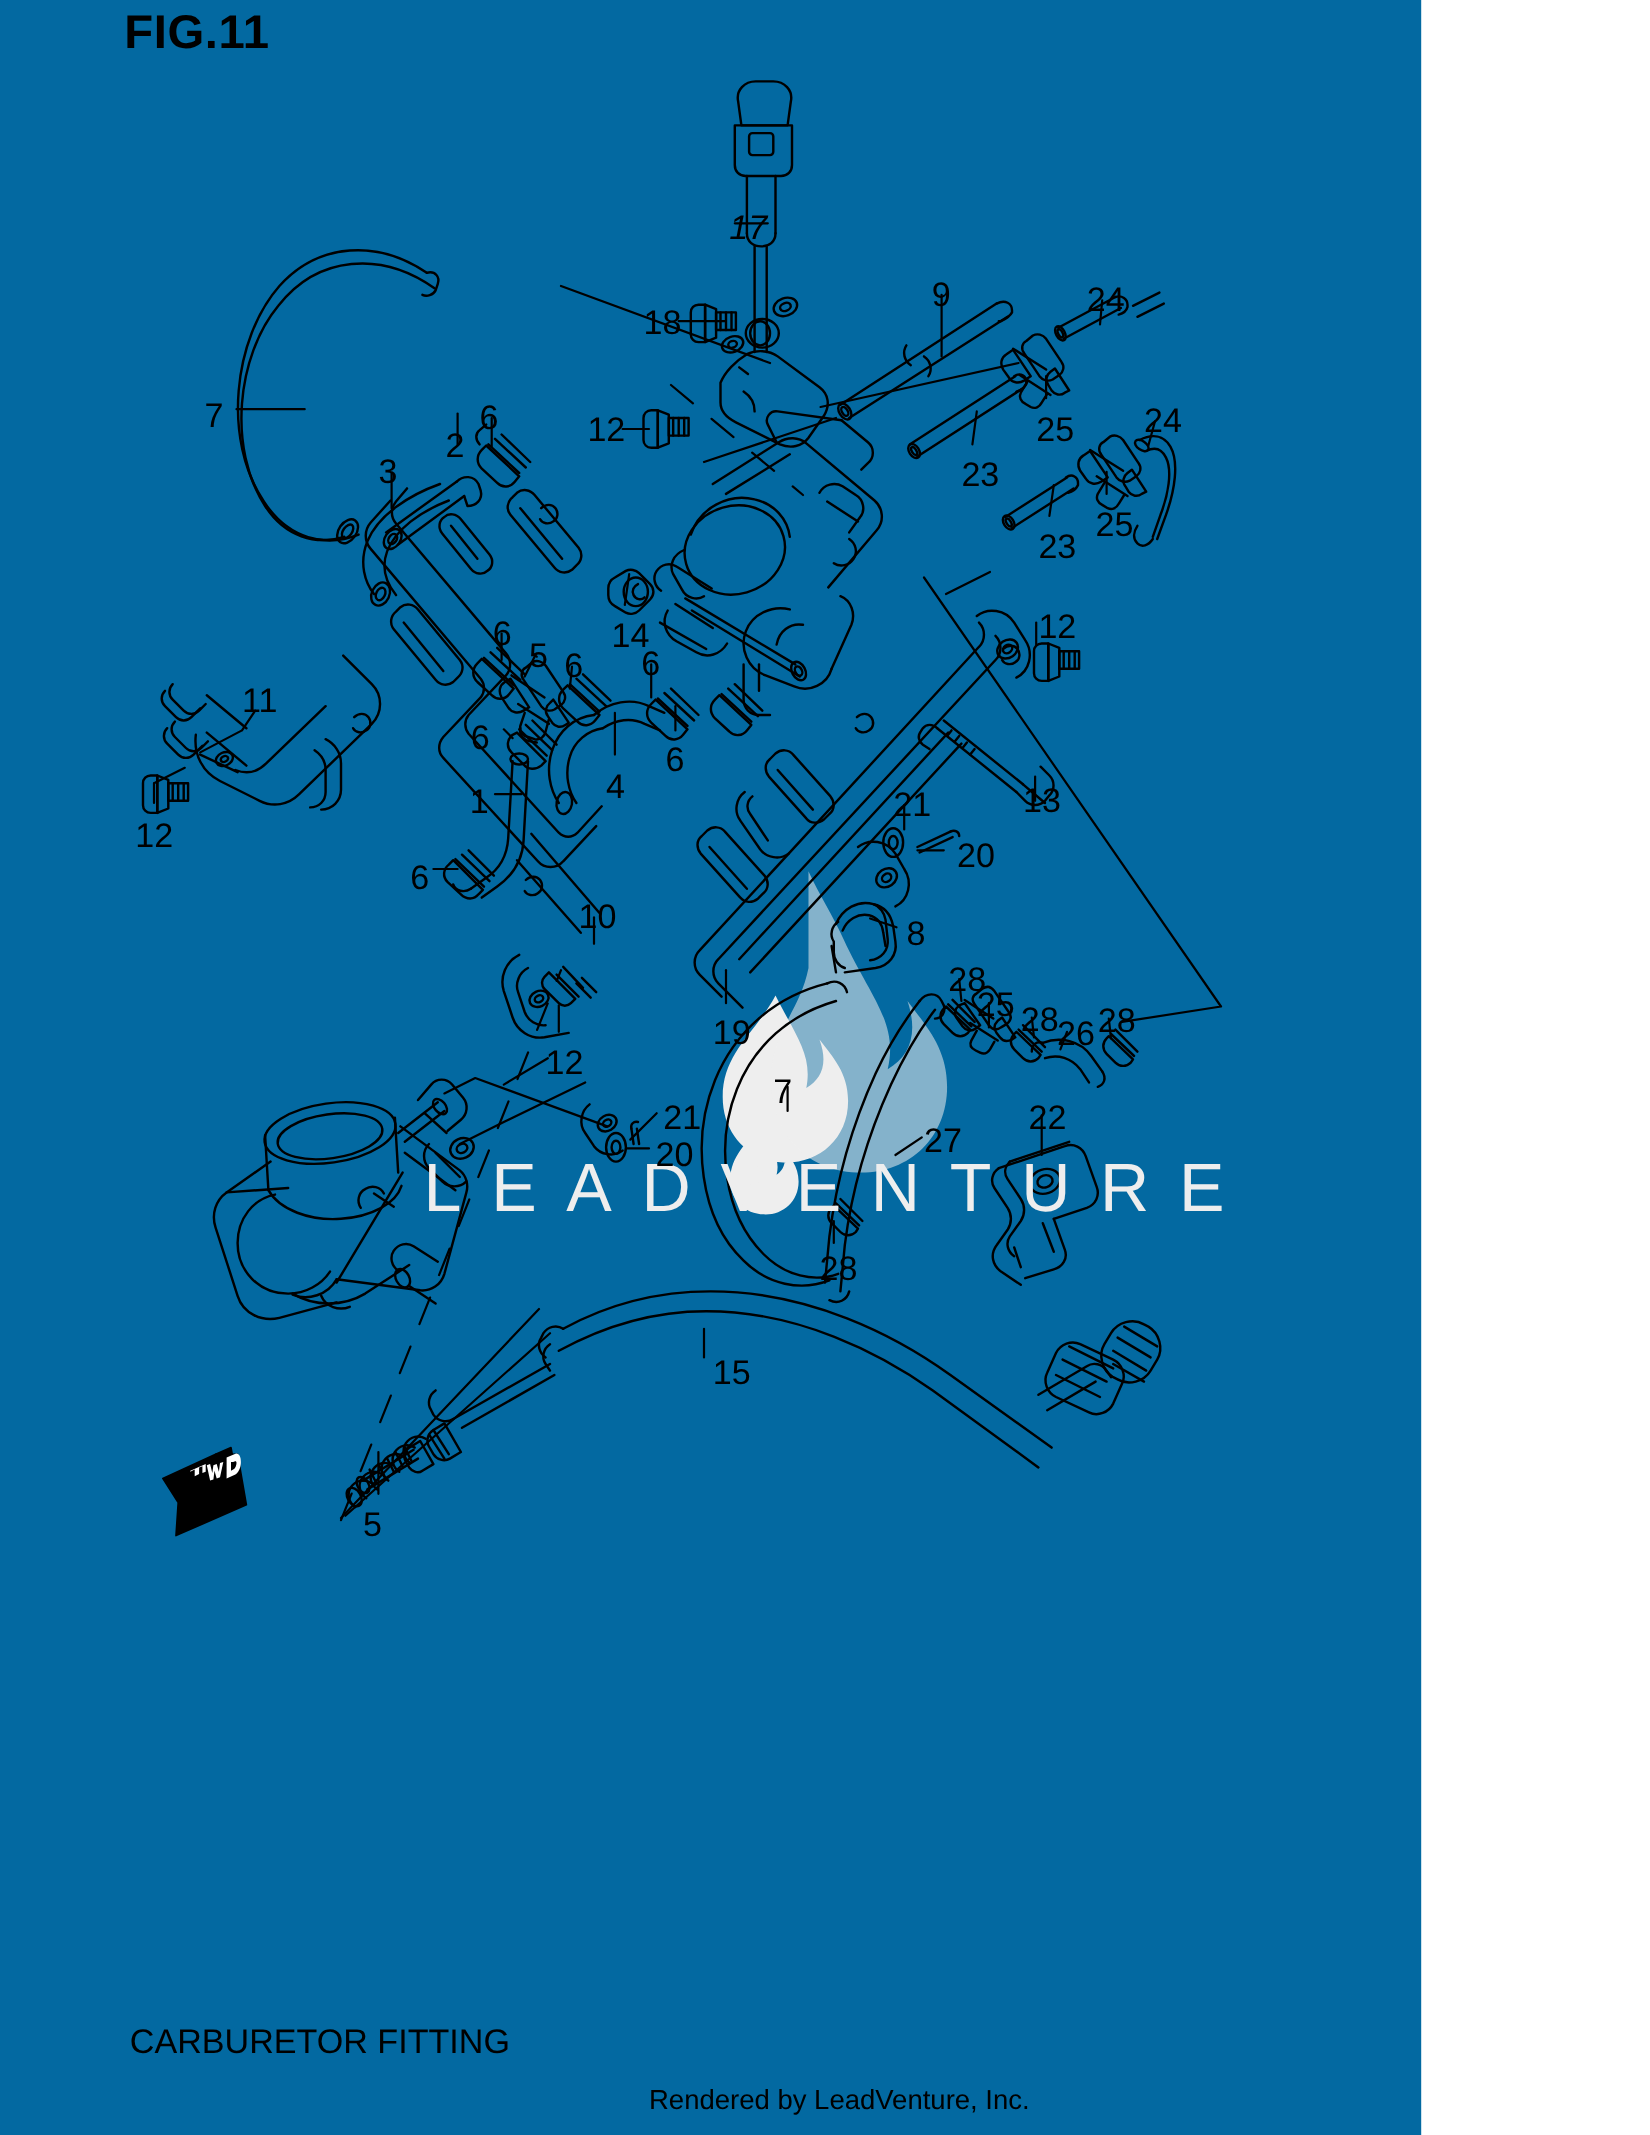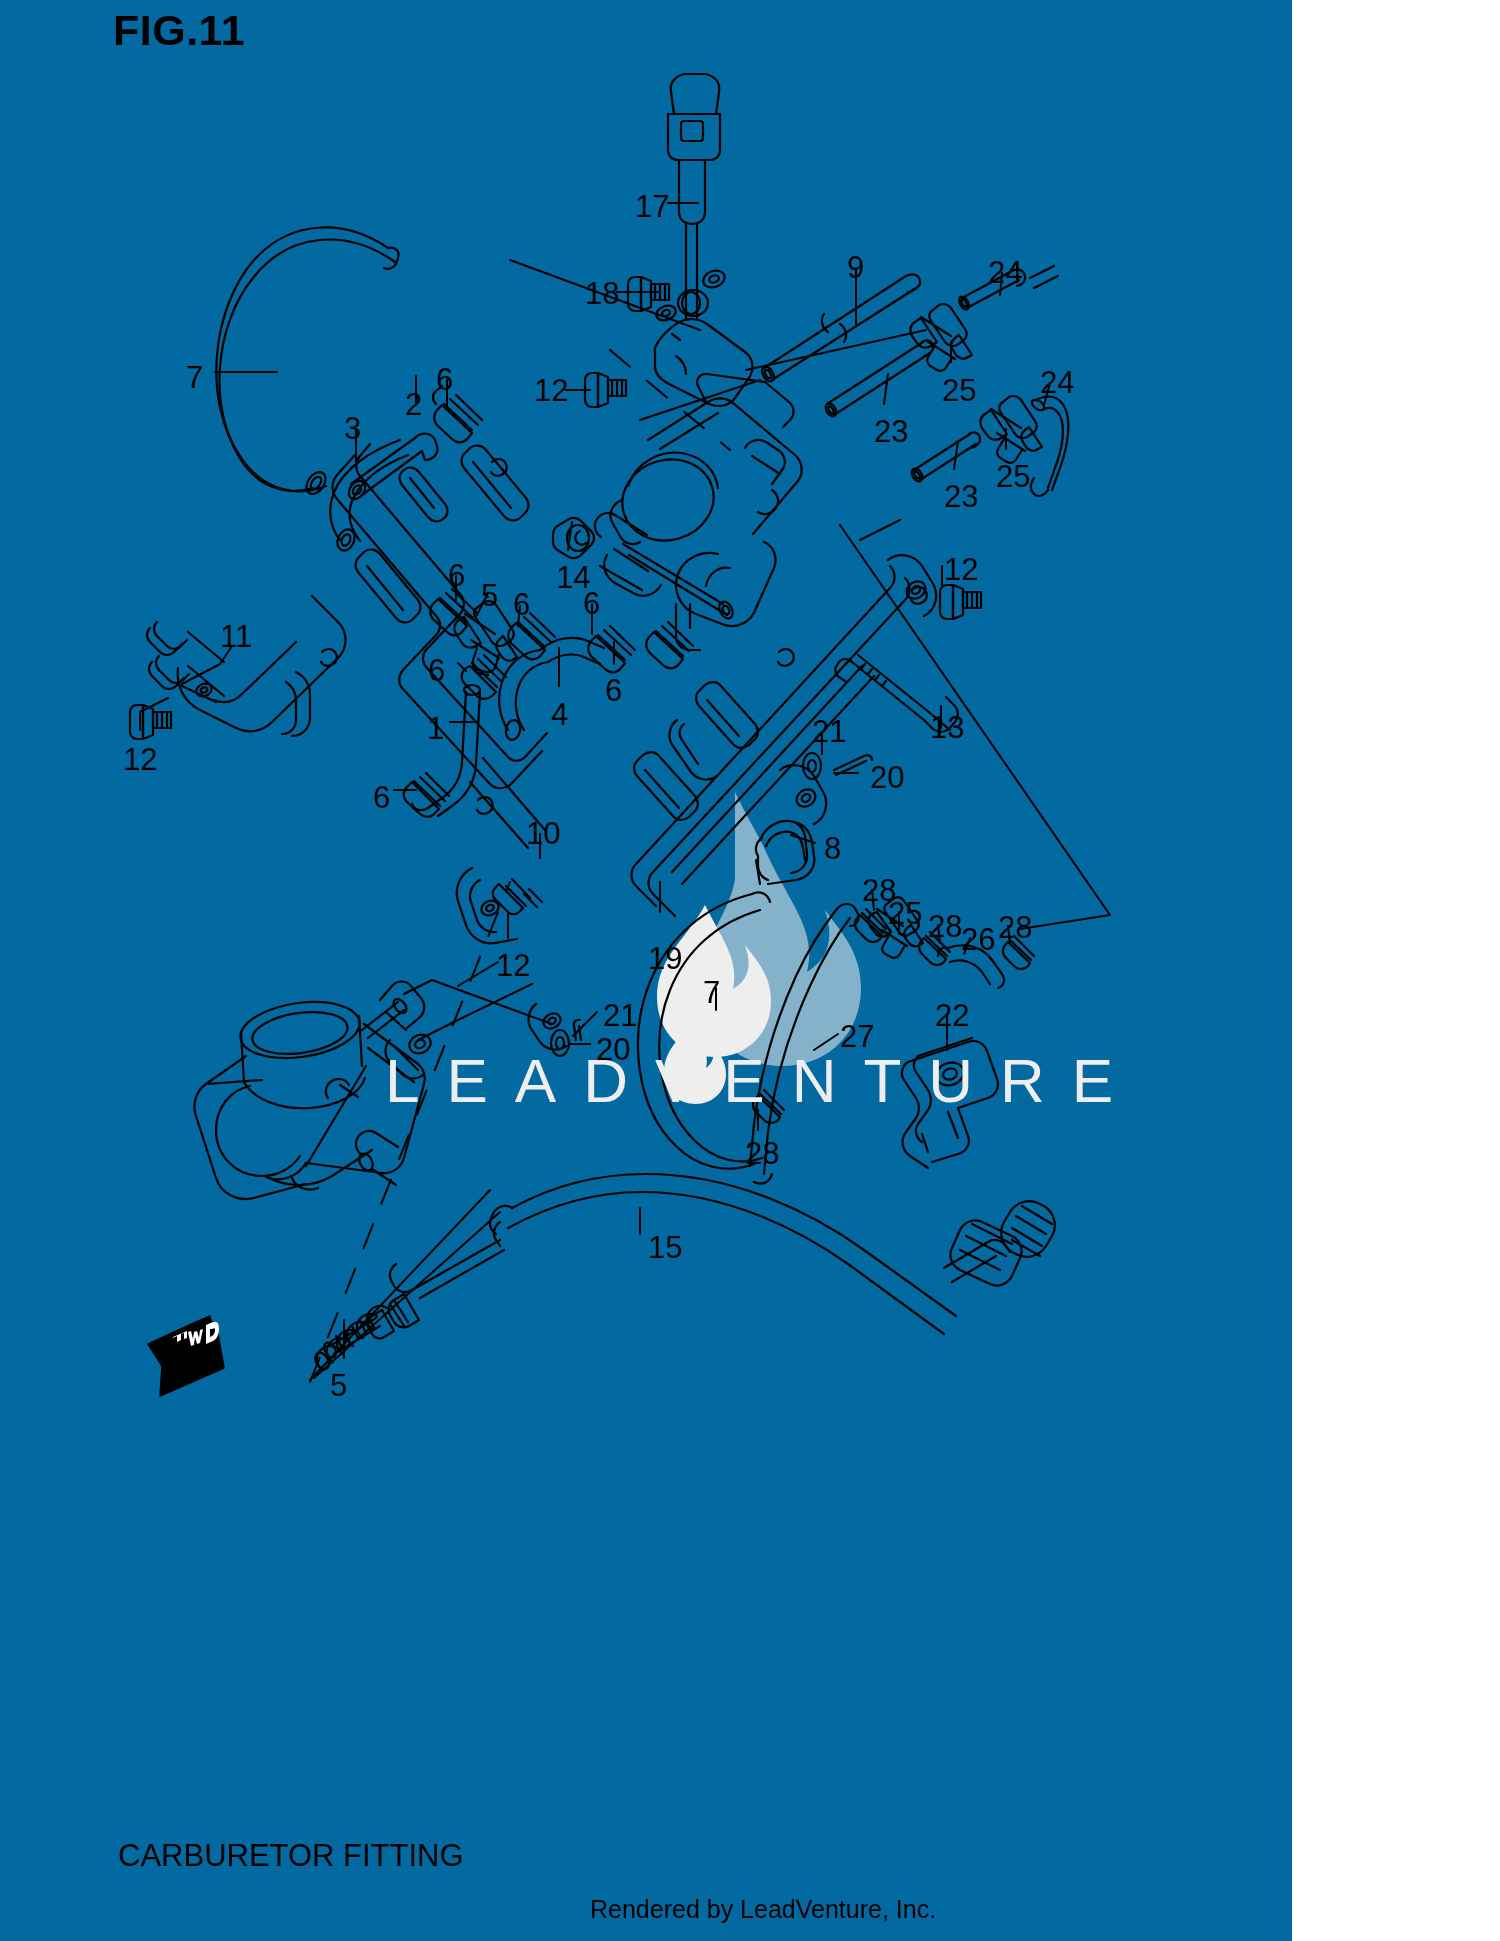--- a/index.html
+++ b/index.html
@@ -637,21 +637,21 @@
 
   <div class="wm-text" style="left:385px; top:1045px;">LEADVENTURE</div>
 
   <div id="callout-layer">
       <div class="callout" style="left: 186px; top: 362px;">7</div>
       <div class="callout" style="left: 405px; top: 389px;">2</div>
       <div class="callout" style="left: 344px; top: 413px;">3</div>
       <div class="callout" style="left: 436px; top: 364px;">6</div>
       <div class="callout" style="left: 534px; top: 375px;">12</div>
       <div class="callout" style="left: 585px; top: 278px;">18</div>
-      <div class="callout" style="left: 635px; top: 191px;">17</div>
+      <div class="callout" style="left: 663px; top: 191px; font-style: italic;">17</div>
       <div class="callout" style="left: 847px; top: 252px;">9</div>
       <div class="callout" style="left: 988px; top: 257px;">24</div>
       <div class="callout" style="left: 942px; top: 375px;">25</div>
       <div class="callout" style="left: 874px; top: 416px;">23</div>
       <div class="callout" style="left: 1040px; top: 367px;">24</div>
       <div class="callout" style="left: 996px; top: 461px;">25</div>
       <div class="callout" style="left: 944px; top: 481px;">23</div>
       <div class="callout" style="left: 556px; top: 562px;">14</div>
       <div class="callout" style="left: 448px; top: 560px;">6</div>
       <div class="callout" style="left: 481px; top: 580px;">5</div>
@@ -663,21 +663,21 @@
       <div class="callout" style="left: 220px; top: 621px; text-align: right;">11</div>
       <div class="callout" style="left: 123px; top: 744px;">12</div>
       <div class="callout" style="left: 427px; top: 713px;">1</div>
       <div class="callout" style="left: 373px; top: 782px;">6</div>
       <div class="callout" style="left: 944px; top: 554px;">12</div>
       <div class="callout" style="left: 930px; top: 712px;">13</div>
       <div class="callout" style="left: 812px; top: 716px;">21</div>
       <div class="callout" style="left: 870px; top: 762px;">20</div>
       <div class="callout" style="left: 824px; top: 833px;">8</div>
       <div class="callout" style="left: 526px; top: 818px;">10</div>
-      <div class="callout" style="left: 648px; top: 923px; margin-top: 20px;">19</div>
+      <div class="callout" style="left: 648px; top: 923px;">19</div>
       <div class="callout" style="left: 496px; top: 950px;">12</div>
       <div class="callout" style="left: 603px; top: 1000px;">21</div>
       <div class="callout" style="left: 596px; top: 1034px;">20</div>
       <div class="callout" style="left: 703px; top: 977px;">7</div>
       <div class="callout" style="left: 862px; top: 875px;">28</div>
       <div class="callout" style="left: 888px; top: 898px;">25</div>
       <div class="callout" style="left: 928px; top: 911px;">28</div>
       <div class="callout" style="left: 998px; top: 912px;">28</div>
       <div class="callout" style="left: 961px; top: 924px;">26</div>
       <div class="callout" style="left: 935px; top: 1000px;">22</div>

